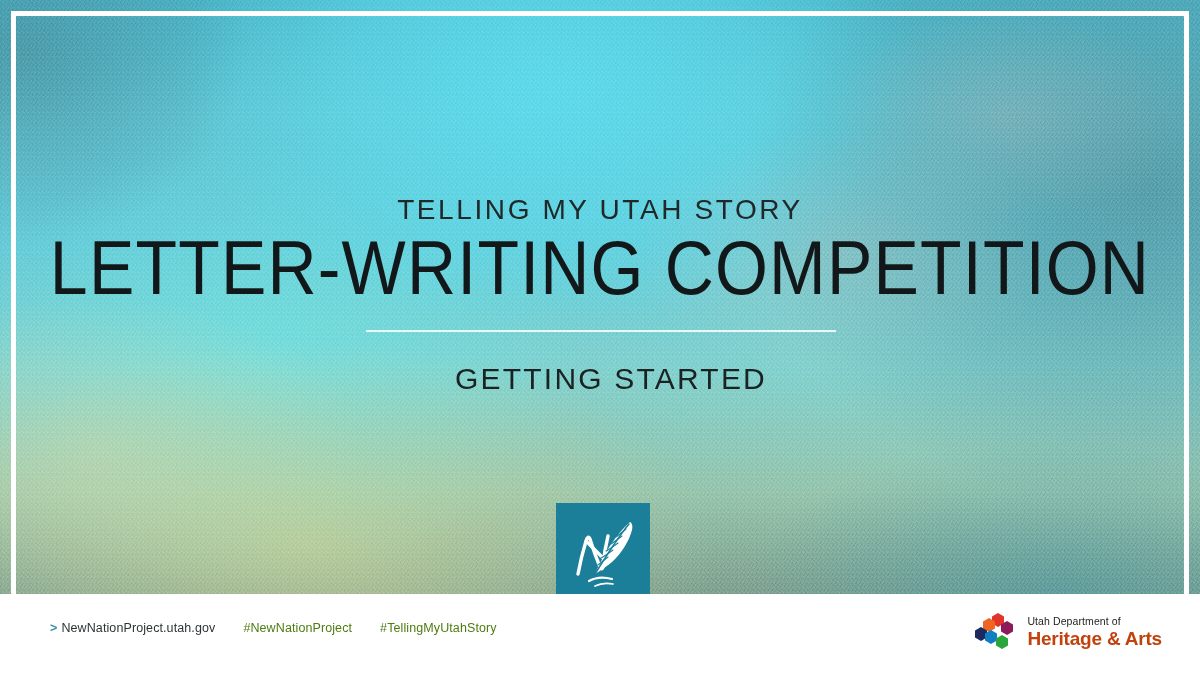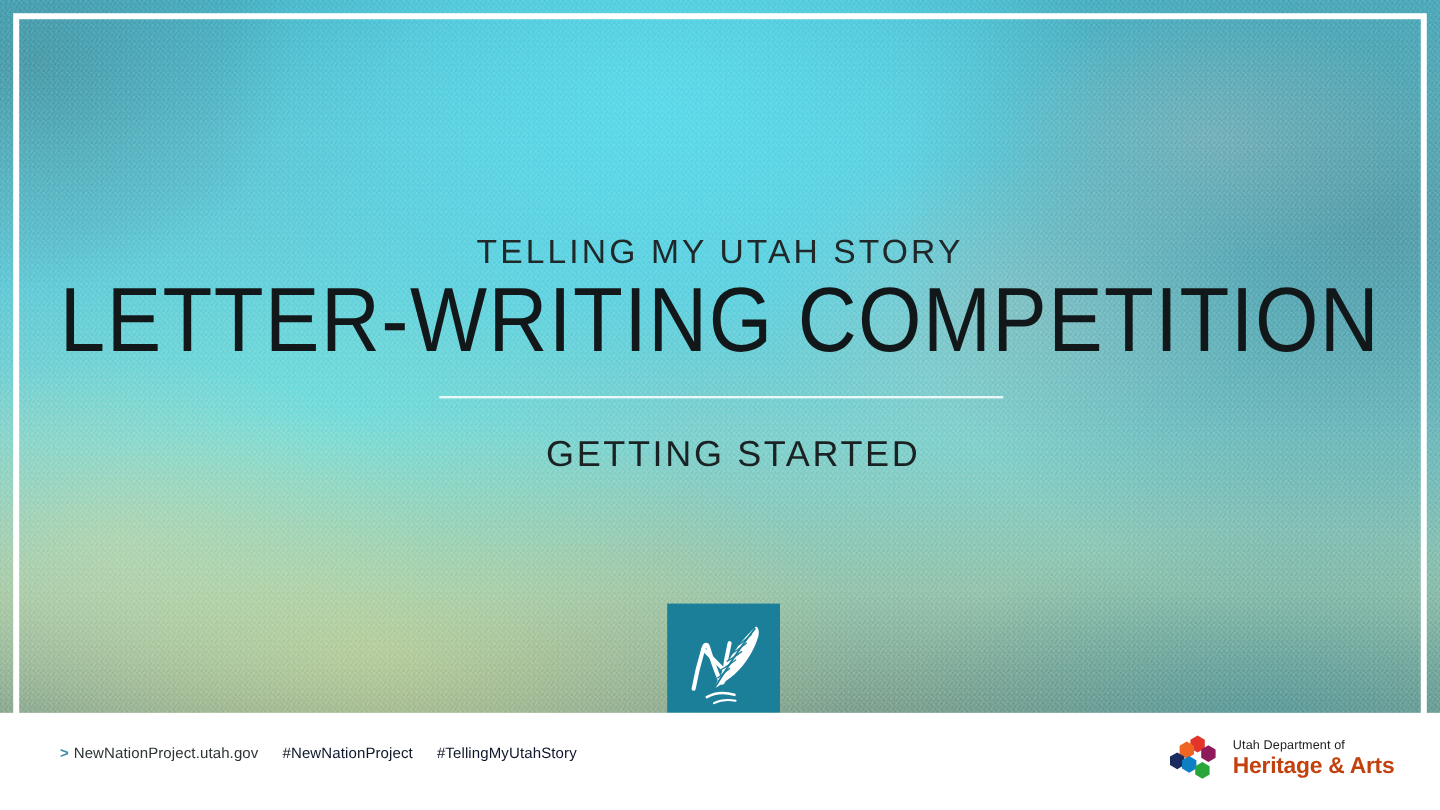--- a/index.html
+++ b/index.html
@@ -172,35 +172,36 @@
     height: 81px;
     background: #ffffff;
   }
 
   .footer-links {
     position: absolute;
     left: 50px;
     top: 27px;
     display: flex;
     align-items: center;
-    gap: 20px;
+    gap: 6px;
     font-size: 12.5px;
     letter-spacing: 0.1px;
     white-space: nowrap;
   }
   .chev {
     color: #3b8fa8;
     font-weight: 700;
     margin-right: 4px;
   }
   .site {
     color: #2d3436;
   }
   .tag {
-    color: #0f172a;
+    color: #4d7c0f;
+    margin-left: 22px;
   }
 
   
   .ha {
     position: absolute;
     right: 38px;
     top: 18px;
     display: flex;
     align-items: center;
     gap: 9px;

